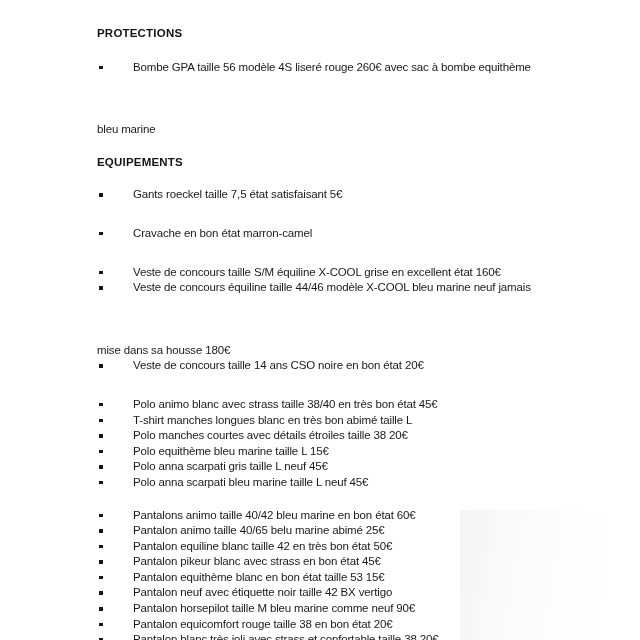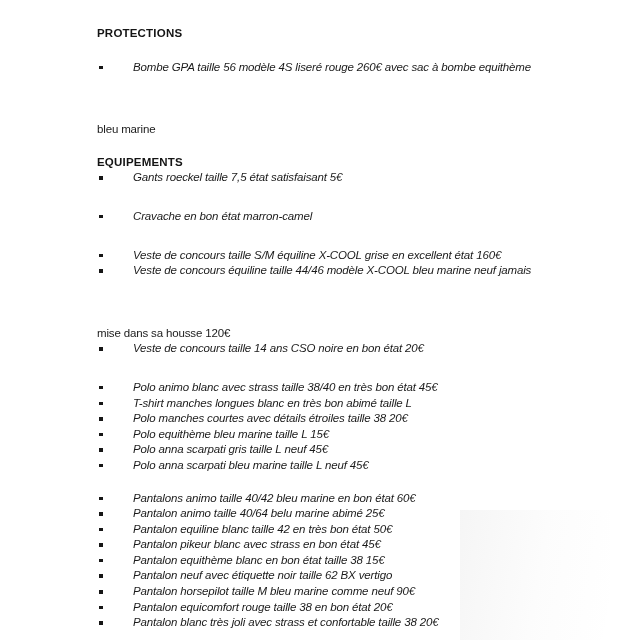--- a/index.html
+++ b/index.html
@@ -25,37 +25,36 @@
     font-size: 11.5px;
     letter-spacing: 0.2px;
     line-height: 15.6px;
     color: #141414;
   }
   .item {
     position: relative;
     padding-left: 36px;
     line-height: 15.6px;
     white-space: nowrap;
-    font-style: italic;
   }
   .cont {
     line-height: 15.6px;
     white-space: nowrap;
     margin-top: 47px;
   }
   .bullet {
     position: absolute;
     left: 2px;
     top: 6px;
     width: 4px;
     height: 3.5px;
     background: #161616;
   }
   .mt-15 { margin-top: 23px; }
-  .mt-16 { margin-top: 0; }
+  .mt-16 { margin-top: 17px; }
   .mt-18 { margin-top: 18px; }
   .mt-27 { margin-top: 17px; }
   .scan-shade {
     position: absolute;
     right: 30px;
     bottom: 0;
     width: 150px;
     height: 130px;
     background: linear-gradient(100deg, rgba(120,120,120,0.07) 0%, rgba(120,120,120,0.02) 55%, rgba(255,255,255,0) 100%);
     pointer-events: none;
@@ -87,21 +86,21 @@
   </div>
 
   <div class="item mt-15">
     <span class="bullet"></span>
     <span>Veste de concours taille S/M équiline X-COOL grise en excellent état 160€</span>
   </div>
   <div class="item">
     <span class="bullet"></span>
     <span>Veste de concours équiline taille 44/46 modèle X-COOL bleu marine neuf jamais</span>
   </div>
-  <div class="cont">mise dans sa housse 120€</div>
+  <div class="cont">mise dans sa housse 180€</div>
   <div class="item">
     <span class="bullet"></span>
     <span>Veste de concours taille 14 ans CSO noire en bon état 20€</span>
   </div>
 
   <div class="item mt-15">
     <span class="bullet"></span>
   </div>
   <div class="item">
     <span class="bullet"></span>
@@ -127,37 +126,37 @@
     <span class="bullet"></span>
     <span>Polo anna scarpati bleu marine taille L neuf 45€</span>
   </div>
 
   <div class="item mt-27">
     <span class="bullet"></span>
     <span>Pantalons animo taille 40/42 bleu marine en bon état 60€</span>
   </div>
   <div class="item">
     <span class="bullet"></span>
-    <span>Pantalon animo taille 40/64 belu marine abimé 25€</span>
+    <span>Pantalon animo taille 40/65 belu marine abimé 25€</span>
   </div>
   <div class="item">
     <span class="bullet"></span>
     <span>Pantalon equiline blanc taille 42 en très bon état 50€</span>
   </div>
   <div class="item">
     <span class="bullet"></span>
     <span>Pantalon pikeur blanc avec strass en bon état 45€</span>
   </div>
   <div class="item">
     <span class="bullet"></span>
-    <span>Pantalon equithème blanc en bon état taille 38 15€</span>
+    <span>Pantalon equithème blanc en bon état taille 53 15€</span>
   </div>
   <div class="item">
     <span class="bullet"></span>
-    <span>Pantalon neuf avec étiquette noir taille 62 BX vertigo</span>
+    <span>Pantalon neuf avec étiquette noir taille 42 BX vertigo</span>
   </div>
   <div class="item">
     <span class="bullet"></span>
     <span>Pantalon horsepilot taille M bleu marine comme neuf 90€</span>
   </div>
   <div class="item">
     <span class="bullet"></span>
     <span>Pantalon equicomfort rouge taille 38 en bon état 20€</span>
   </div>
   <div class="item">

